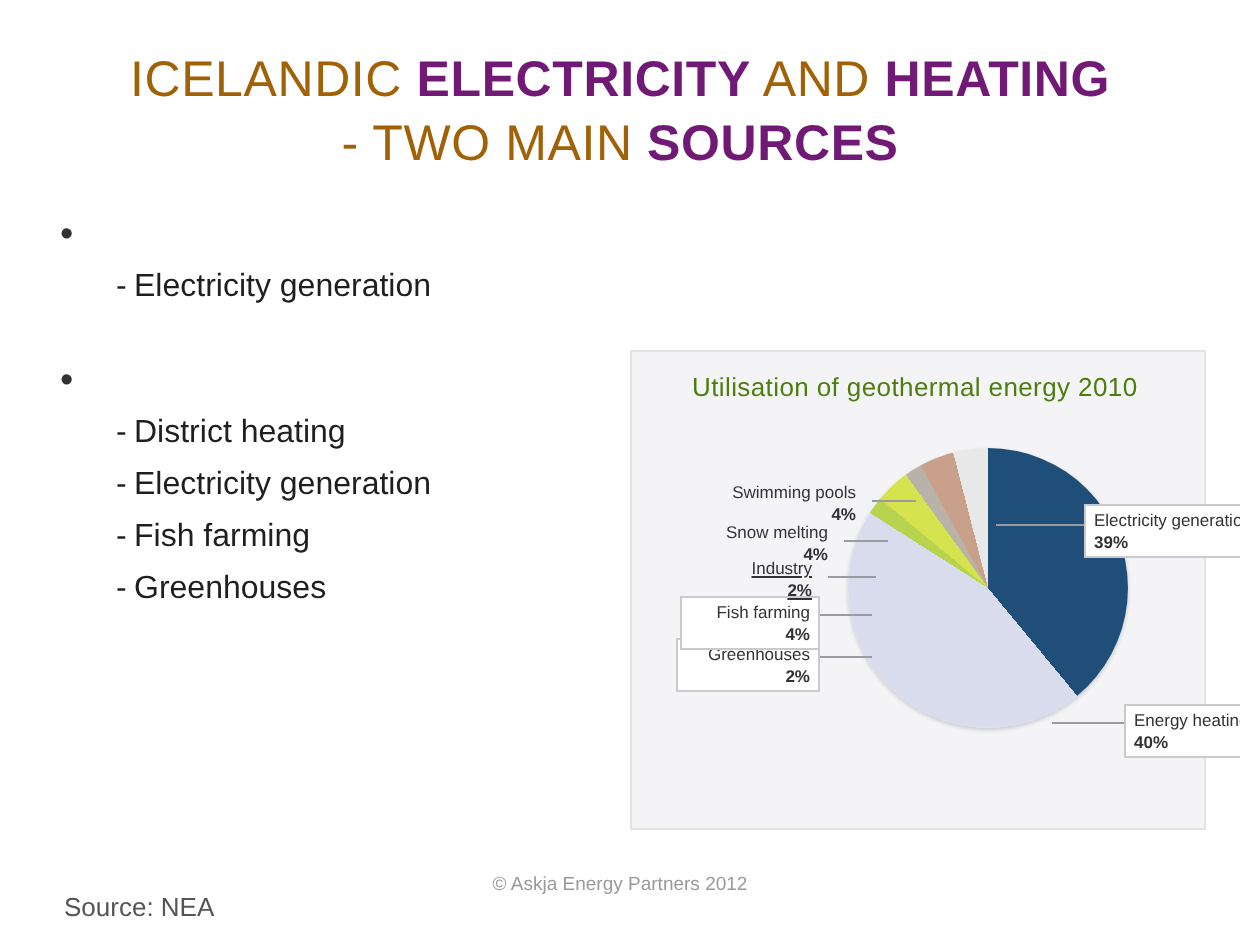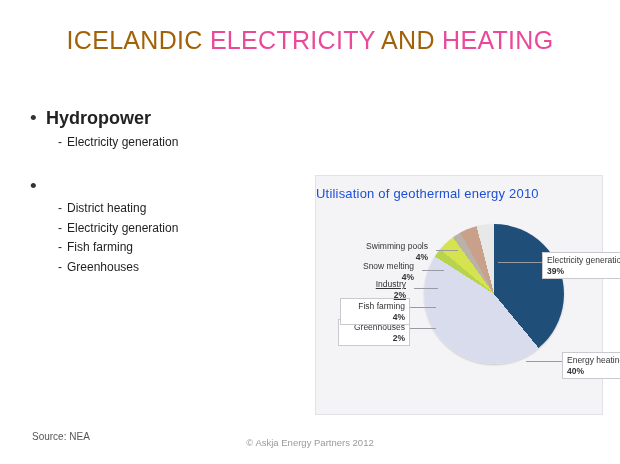--- a/index.html
+++ b/index.html
@@ -30,22 +30,22 @@
     text-align: center;
     line-height: 1.28;
   }
   .title-line {
     font-size: 25px;
     letter-spacing: 0.3px;
     color: #3a3a3a;
     font-weight: 400;
   }
   .title-line .hl {
-    color: #ec4899;
-    font-weight: 400;
+    color: #701a75;
+    font-weight: 700;
   }
   .title-line .plain {
     color: #a16207;
     font-weight: 400;
   }
   
   .bullets {
     position: absolute;
     left: 30px;
     top: 108px;
@@ -66,21 +66,21 @@
     font-size: 18px;
     font-weight: 700;
     color: #222;
   }
   .sub-list {
     margin: 0 0 14px 0;
     padding: 0;
     list-style: none;
   }
   .sub-item {
-    font-size: 12px;
+    font-size: 16px;
     color: #1f1f1f;
     padding-left: 28px;
     line-height: 1.62;
     white-space: nowrap;
   }
   .sub-dash {
     display: inline-block;
     width: 9px;
   }
   .group-gap { height: 10px; }
@@ -90,24 +90,24 @@
     left: 315px;
     top: 175px;
     width: 288px;
     height: 240px;
     background: #f4f4f7;
     border: 1px solid #e2e2e8;
     box-sizing: border-box;
   }
   .chart-title {
     position: absolute;
-    left: 0;
+    left: 30px;
     top: 10px;
     font-size: 13px;
-    color: #1d4ed8;
+    color: #4d7c0f;
     letter-spacing: 0.2px;
   }
   .pie-wrap {
     position: absolute;
     left: 108px;
     top: 48px;
     width: 140px;
     height: 140px;
   }
   .pie {
@@ -145,22 +145,22 @@
     padding: 2px 4px;
   }
   .lline {
     position: absolute;
     background: #9a9aa2;
   }
   
   .source {
     position: absolute;
     left: 32px;
-    top: 431px;
-    font-size: 10px;
+    top: 446px;
+    font-size: 13px;
     color: #555;
   }
   .copyright {
     position: absolute;
     left: 0;
     top: 437px;
     width: 620px;
     text-align: center;
     font-size: 9.5px;
     color: #9a9a9a;
@@ -168,27 +168,29 @@
 </style>
 </head>
 <body>
 
 <div class="slide">
 
   <div class="title-block">
     <div class="title-line">
       <span class="plain">ICELANDIC </span><span class="hl">ELECTRICITY</span><span class="plain"> AND </span><span class="hl">HEATING</span>
     </div>
+    <div class="title-line">
+      <span class="plain">- TWO MAIN </span><span class="hl">SOURCES</span>
+    </div>
   </div>
 
   <div class="bullets">
 
     <div class="bullet-main">
       <span class="bullet-dot">•</span>
-      <span class="bullet-main-label">Hydropower</span>
     </div>
     <ul class="sub-list">
       <li class="sub-item"><span class="sub-dash">-</span><span>Electricity generation</span></li>
     </ul>
 
     <div class="group-gap"></div>
 
     <div class="bullet-main">
       <span class="bullet-dot">•</span>
     </div>

